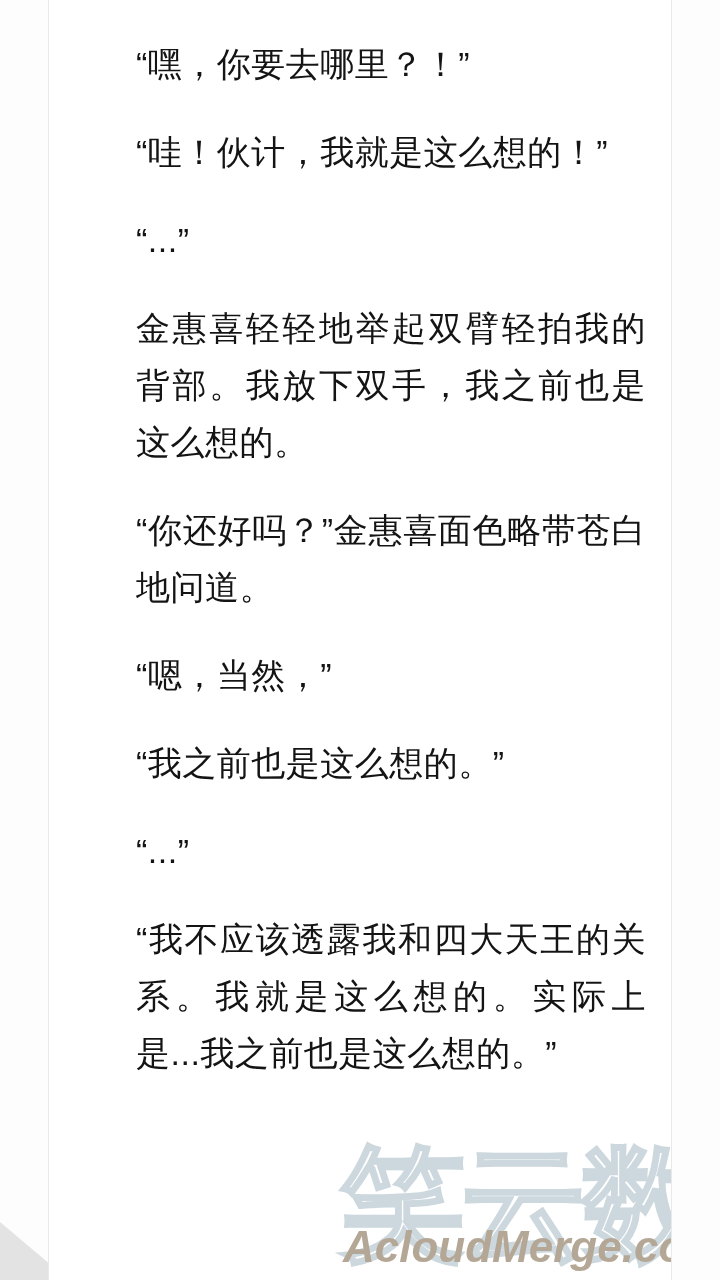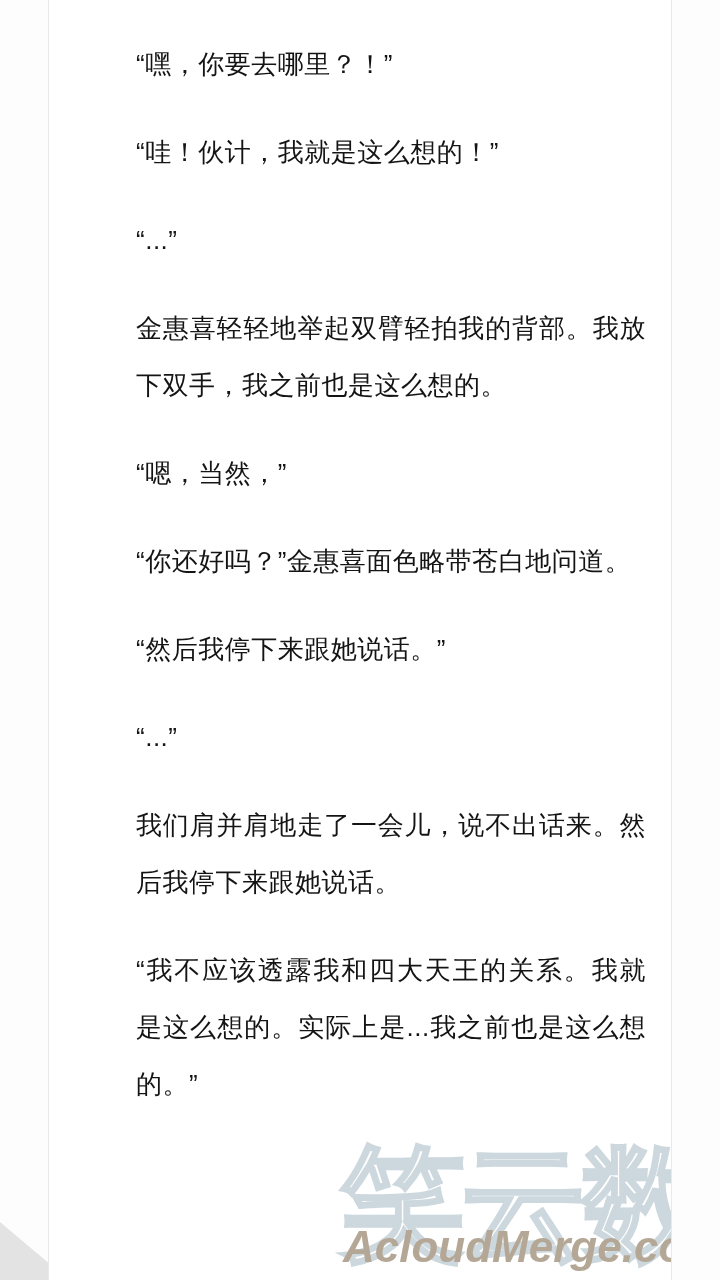--- a/index.html
+++ b/index.html
@@ -60,21 +60,21 @@
   }
   .text {
     position: relative;
     z-index: 3;
     padding: 36px 24px 0 87px;
     width: 510px;
     color: var(--text, #141414);
   }
   .text p {
     margin: 0 0 31px 0;
-    font-size: 26px;
+    font-size: 34px;
     line-height: 57px;
     letter-spacing: 0.5px;
     text-align: justify;
     word-break: break-all;
   }
   
   .corner {
     position: absolute;
     left: 0;
     top: 1222px;
@@ -90,22 +90,21 @@
 
 <div class="page">
   <div class="card">
     <div class="wm-cn">笑云数据</div>
     <div class="wm-url">AcloudMerge.com</div>
     <div class="text">
       <p>“嘿，你要去哪里？！”</p>
       <p>“哇！伙计，我就是这么想的！”</p>
       <p>“...”</p>
       <p>金惠喜轻轻地举起双臂轻拍我的背部。我放下双手，我之前也是这么想的。</p>
+      <p>“你还好吗？”金惠喜面色略带苍白地问道。</p>
       <p>“嗯，当然，”</p>
-      <p>“你还好吗？”金惠喜面色略带苍白地问道。</p>
-      <p>“然后我停下来跟她说话。”</p>
+      <p>“我之前也是这么想的。”</p>
       <p>“...”</p>
-      <p>我们肩并肩地走了一会儿，说不出话来。然后我停下来跟她说话。</p>
       <p>“我不应该透露我和四大天王的关系。我就是这么想的。实际上是...我之前也是这么想的。”</p>
     </div>
   </div>
   <div class="corner"></div>
 </div>
 
 </body></html>

